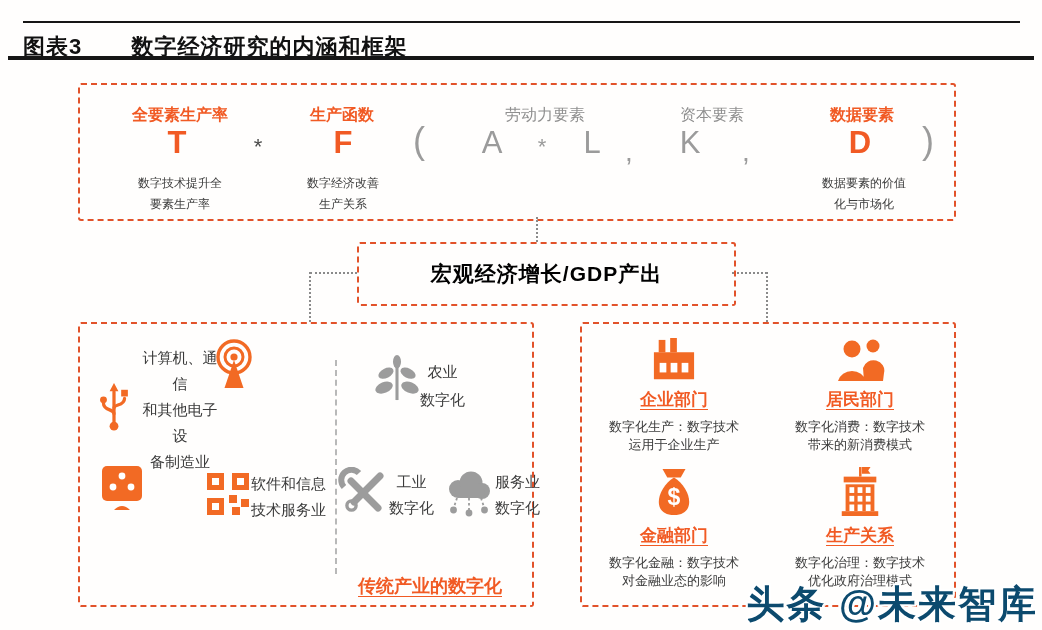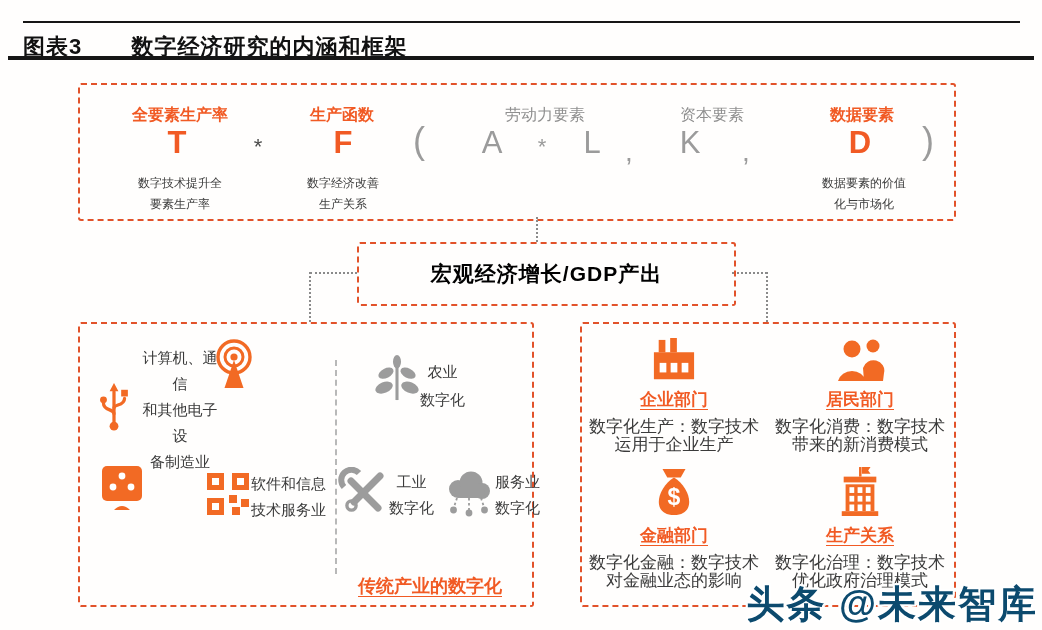--- a/index.html
+++ b/index.html
@@ -36,21 +36,21 @@
   
   .item { position:absolute; transform:translateX(-50%); display:flex; flex-direction:row; align-items:center; text-align:center; }
   .item-label { font-size:15px; color:#3b3b3b; line-height:26px; white-space:pre-line; margin-top:7px; }
   .item-label.wide { line-height:28px; margin-top:16px; }
   .foot-label { position:absolute; transform:translateX(-50%); font-size:18px; font-weight:bold; color:#f15a24;
                 text-decoration:underline; text-underline-offset:4px; white-space:nowrap; }
   .v-divider { position:absolute; width:0; border-left:2px dashed #b8b8b8; }
   .sector { position:absolute; transform:translateX(-50%); width:200px; display:flex; flex-direction:column; align-items:center; text-align:center; }
   .sector-title { font-size:17px; font-weight:bold; color:#f15a24; margin-top:6px;
                   text-decoration:underline; text-underline-offset:4px; }
-  .sector-desc { font-size:17px; color:#3b3b3b; line-height:17.5px; margin-top:7px; white-space:pre-line; }
+  .sector-desc { font-size:13px; color:#3b3b3b; line-height:17.5px; margin-top:7px; white-space:pre-line; }
   .icon-wrap { display:flex; align-items:flex-end; justify-content:center; }
   
   .watermark { position:absolute; right:4px; bottom:0px; font-size:38px; font-weight:bold; color:#0c4a6e;
                letter-spacing:2px; white-space:nowrap;
                text-shadow:2px 0 0 #fff,-2px 0 0 #fff,0 2px 0 #fff,0 -2px 0 #fff,
                            2px 2px 0 #fff,-2px -2px 0 #fff,2px -2px 0 #fff,-2px 2px 0 #fff; }
 </style>
 </head>
 <body>
 

